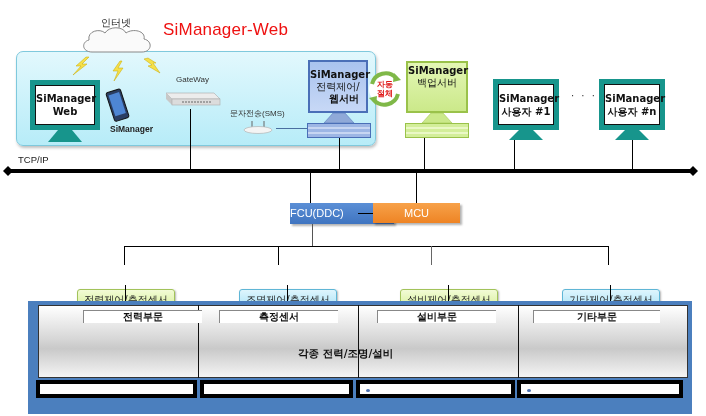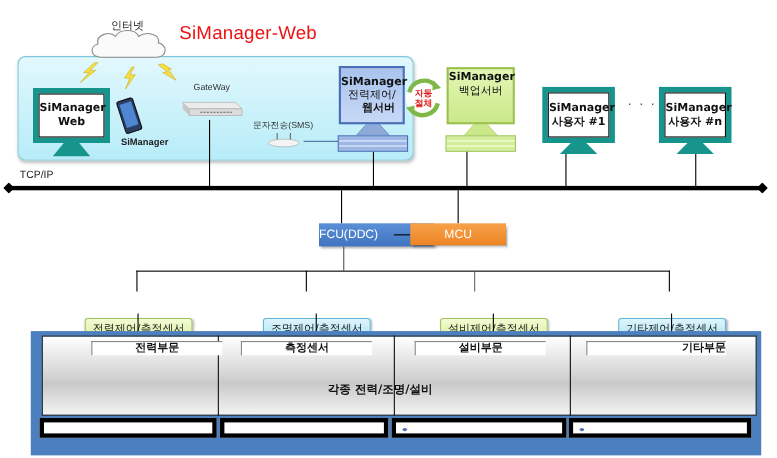--- a/index.html
+++ b/index.html
@@ -179,21 +179,21 @@
 
 <div class="abs bottom-frame"></div>
 <div class="abs bottom-inner"></div>
 <div class="abs dept-col" style="left:38px;width:161px;"></div>
 <div class="abs dept-col" style="left:199px;width:160px;"></div>
 <div class="abs dept-col" style="left:359px;width:160px;"></div>
 
 <div class="abs dept-label" style="left:59px;width:118px;margin-left:24px;">전력부문</div>
 <div class="abs dept-label" style="left:219px;width:118px;">측정센서</div>
 <div class="abs dept-label" style="left:377px;width:118px;">설비부문</div>
-<div class="abs dept-label" style="left:533px;width:126px;text-align:right;">기타부문</div>
+<div class="abs dept-label" style="left:533px;width:126px;">기타부문</div>
 
 <div class="abs all-label">각종 전력/조명/설비</div>
 
 <div class="abs slot" style="left:36px;width:161px;"></div>
 <div class="abs slot" style="left:200px;width:153px;"></div>
 <div class="abs slot" style="left:356px;width:159px;">
     <span class="dot"></span>
   </div>
 <div class="abs slot" style="left:517px;width:166px;">
     <span class="dot"></span>

